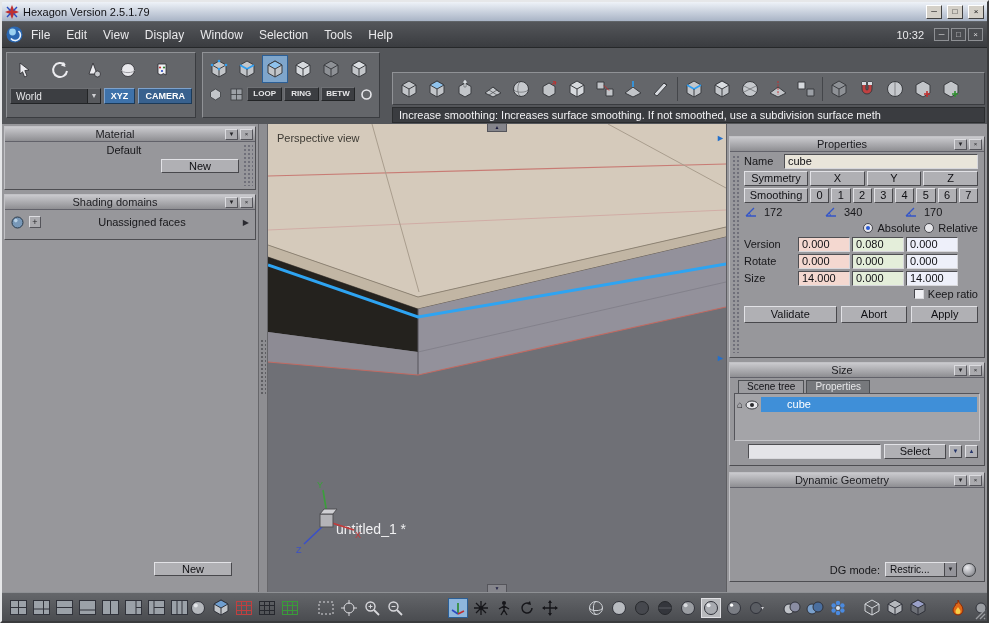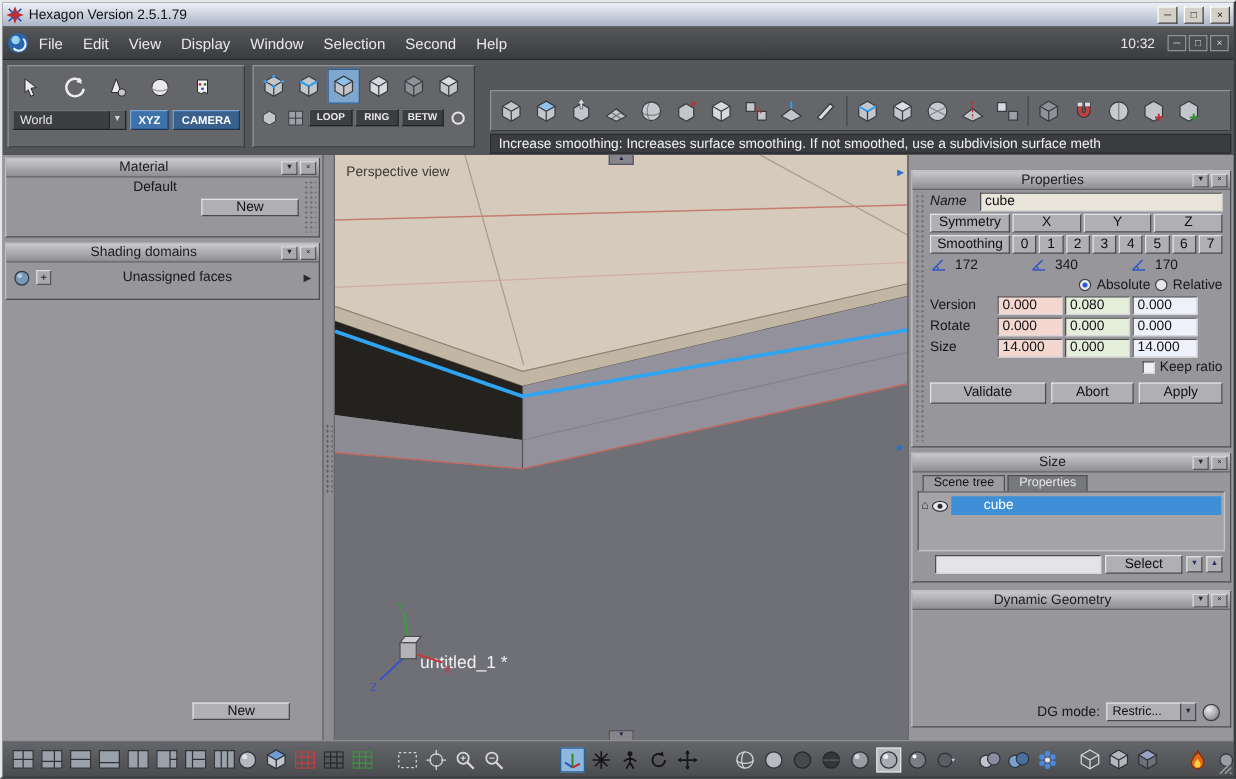--- a/index.html
+++ b/index.html
@@ -126,21 +126,21 @@
           <circle cx="6.5" cy="6" r="3.4" fill="#9ad0f0"></circle>
           <path d="M12.5 5a5.4 5.4 0 1 1-7.6 7.6" fill="none" stroke="#e8f4ff" stroke-width="1.6"></path>
         </svg>
     </span>
     <span class="menu-item">File</span>
     <span class="menu-item">Edit</span>
     <span class="menu-item">View</span>
     <span class="menu-item">Display</span>
     <span class="menu-item">Window</span>
     <span class="menu-item">Selection</span>
-    <span class="menu-item">Second</span>
+    <span class="menu-item">Tools</span>
     <span class="menu-item">Help</span>
     <span class="clock">10:32</span>
     <span class="mwb">─</span>
     <span class="mwb">□</span>
     <span class="mwb">×</span>
   </div>
 
   <div class="toolbar">
 
     <div class="tgroup" style="left:4px;top:4px;width:190px;height:66px;">
@@ -484,21 +484,21 @@
 
       <div class="panel" style="top:12px;height:222px;">
         <div class="phead">
           <span class="ptitle">Properties</span>
           <span class="phb">▼</span>
           <span class="phb">×</span>
         </div>
         <div class="rib" style="left:2px;top:18px;bottom:4px;width:8px;"></div>
 
         <div class="prow">
-          <span class="plabel" style="width:38px;font-style:italic;">Name</span>
+          <span class="plabel" style="width:38px;">Name</span>
           <span class="field" style="flex:1;background:#e9e5da;">cube</span>
         </div>
 
         <div class="prow">
           <span class="btn" style="width:64px;">Symmetry</span>
           <span class="btn" style="flex:1;">X</span>
           <span class="btn" style="flex:1;">Y</span>
           <span class="btn" style="flex:1;">Z</span>
         </div>
 

